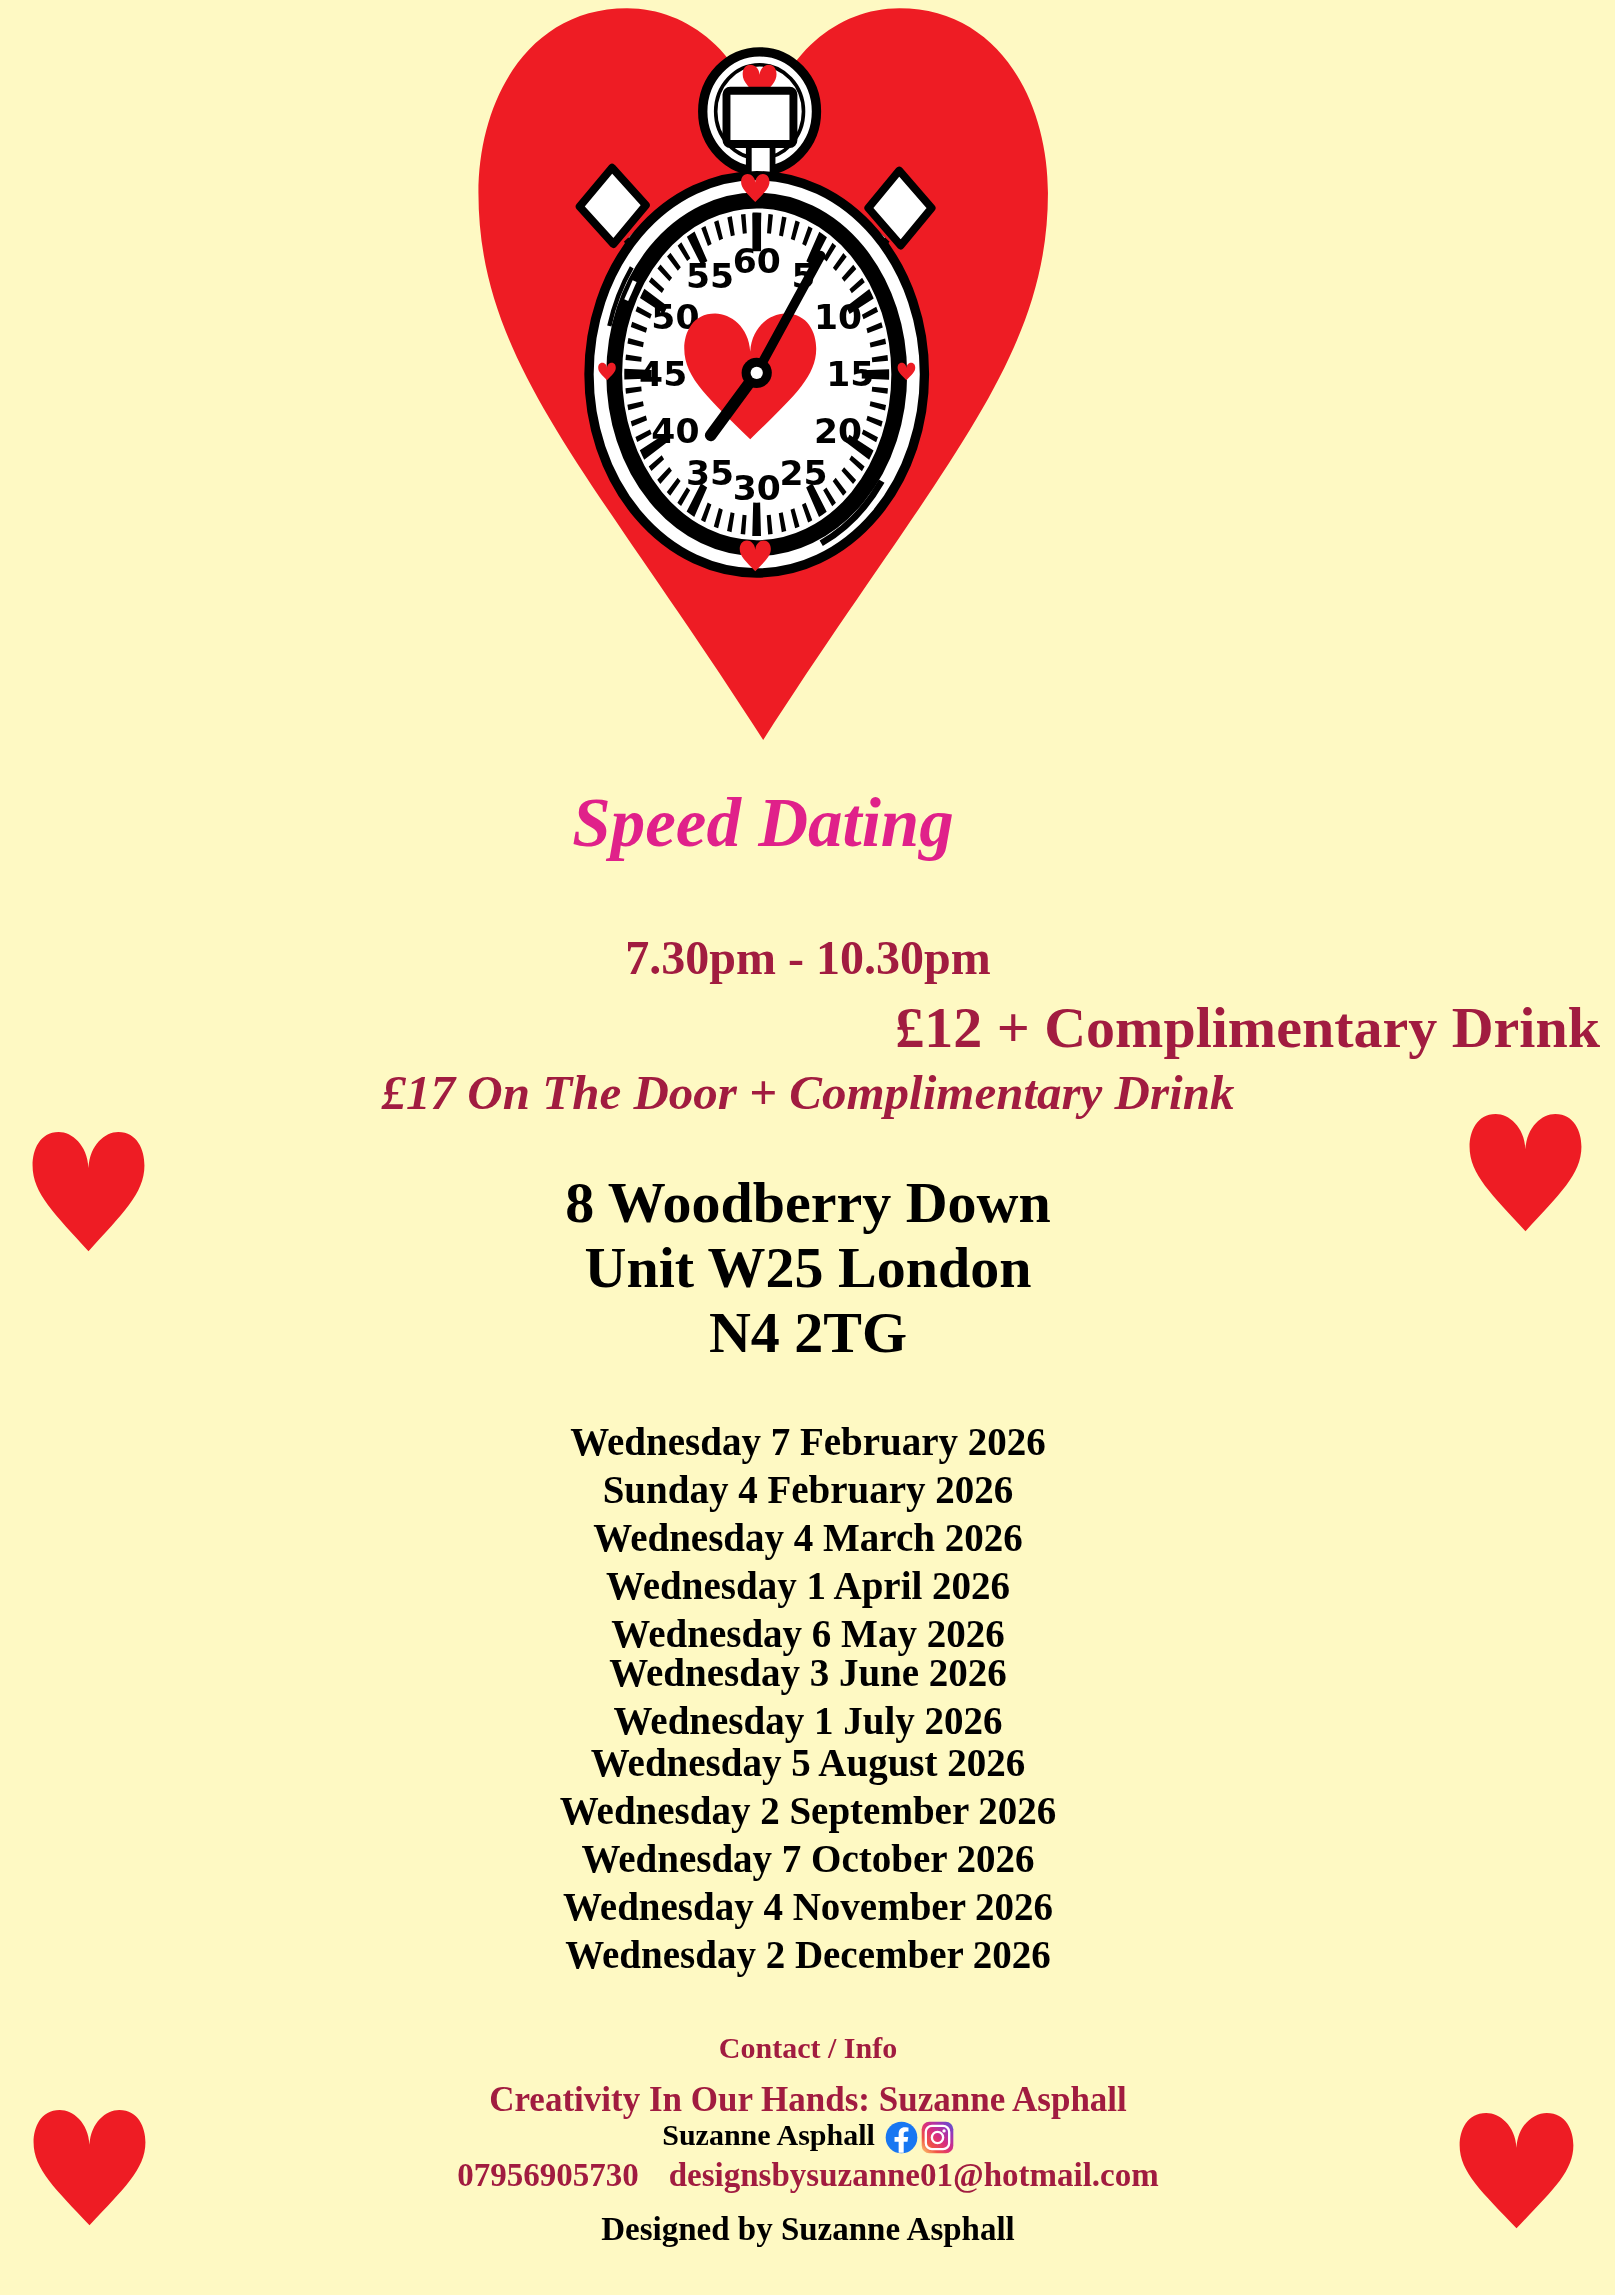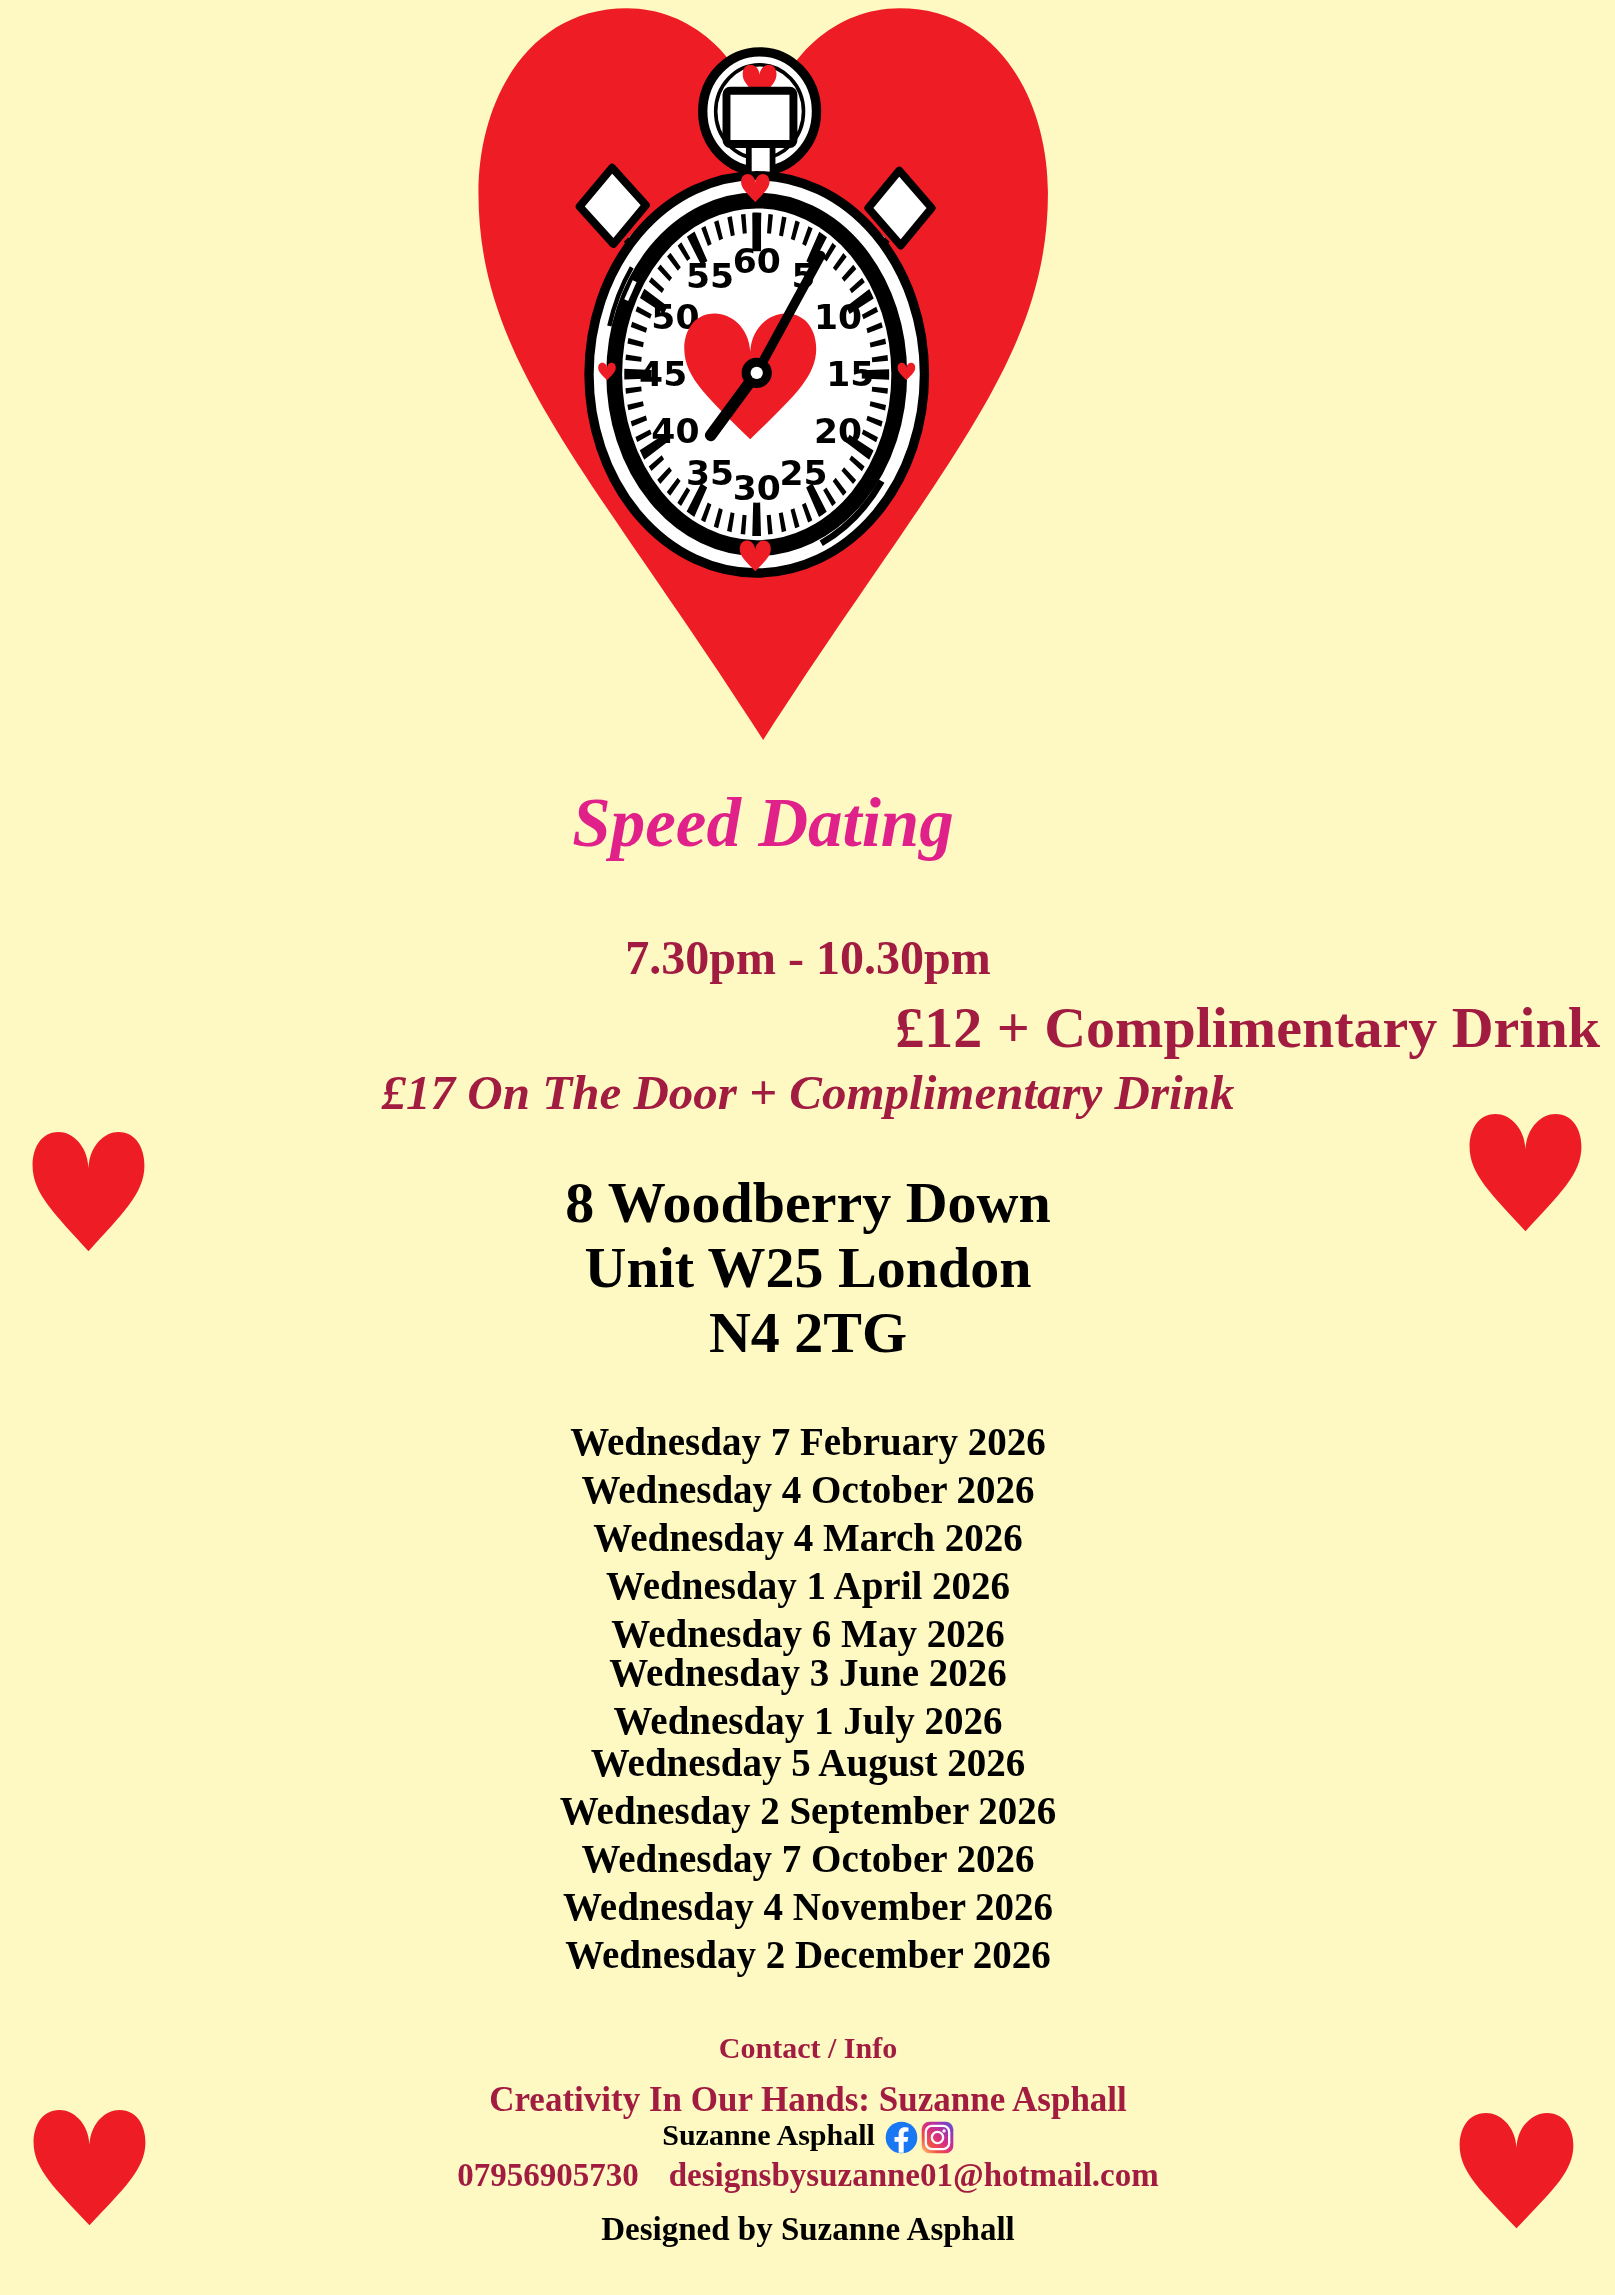--- a/index.html
+++ b/index.html
@@ -120,21 +120,21 @@
   <div class="line price2">£17 On The Door + Complimentary Drink</div>
 
   <div class="line address">
     <div>8 Woodberry Down</div>
     <div>Unit W25 London</div>
     <div>N4 2TG</div>
   </div>
 
   <div class="line dates">
     <div class="date">Wednesday 7 February 2026</div>
-    <div class="date">Wednesday 4 October 2026</div>
+    <div class="date">Sunday 4 February 2026</div>
     <div class="date">Wednesday 4 March 2026</div>
     <div class="date">Wednesday 1 April 2026</div>
     <div class="date">Wednesday 6 May 2026</div>
     <div class="date tight-a">Wednesday 3 June 2026</div>
     <div class="date">Wednesday 1 July 2026</div>
     <div class="date tight-b">Wednesday 5 August 2026</div>
     <div class="date">Wednesday 2 September 2026</div>
     <div class="date">Wednesday 7 October 2026</div>
     <div class="date">Wednesday 4 November 2026</div>
     <div class="date">Wednesday 2 December 2026</div>

